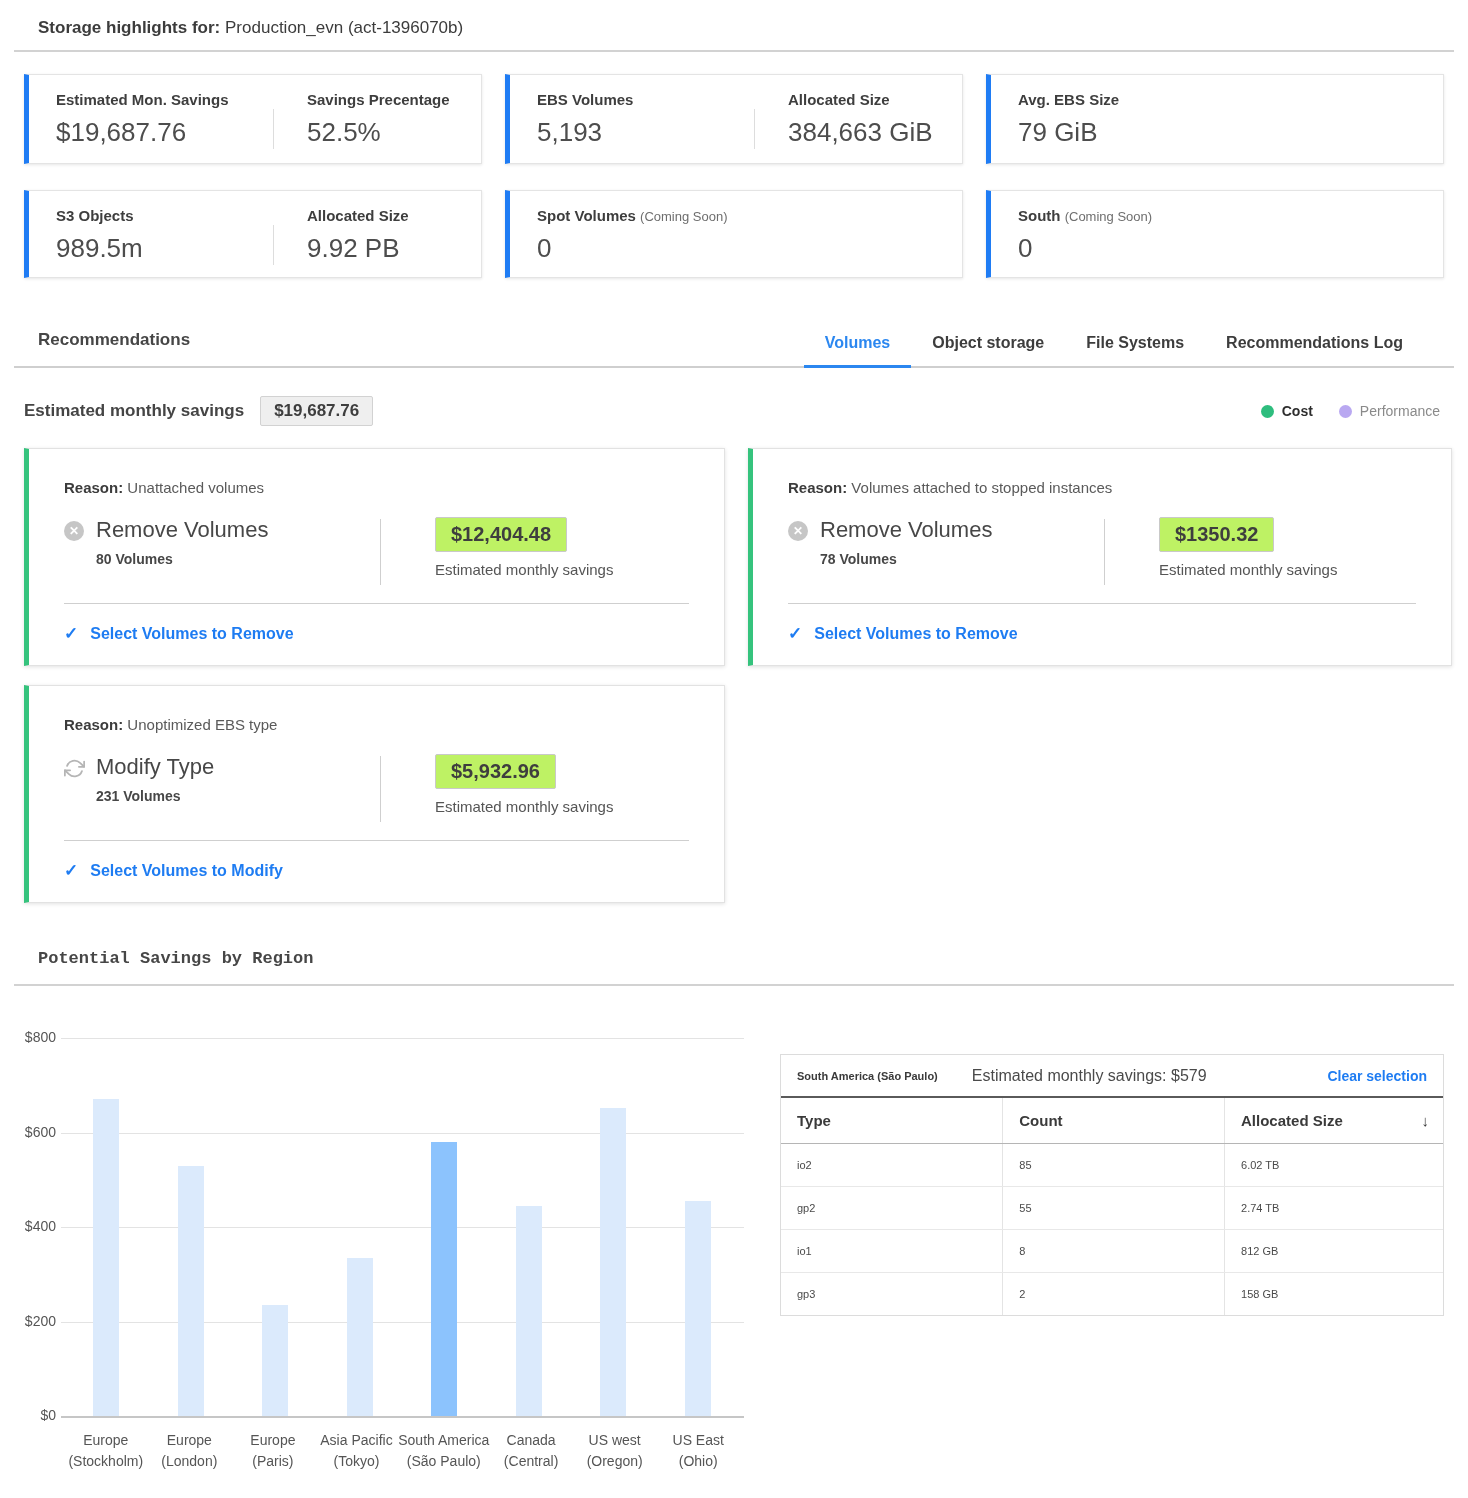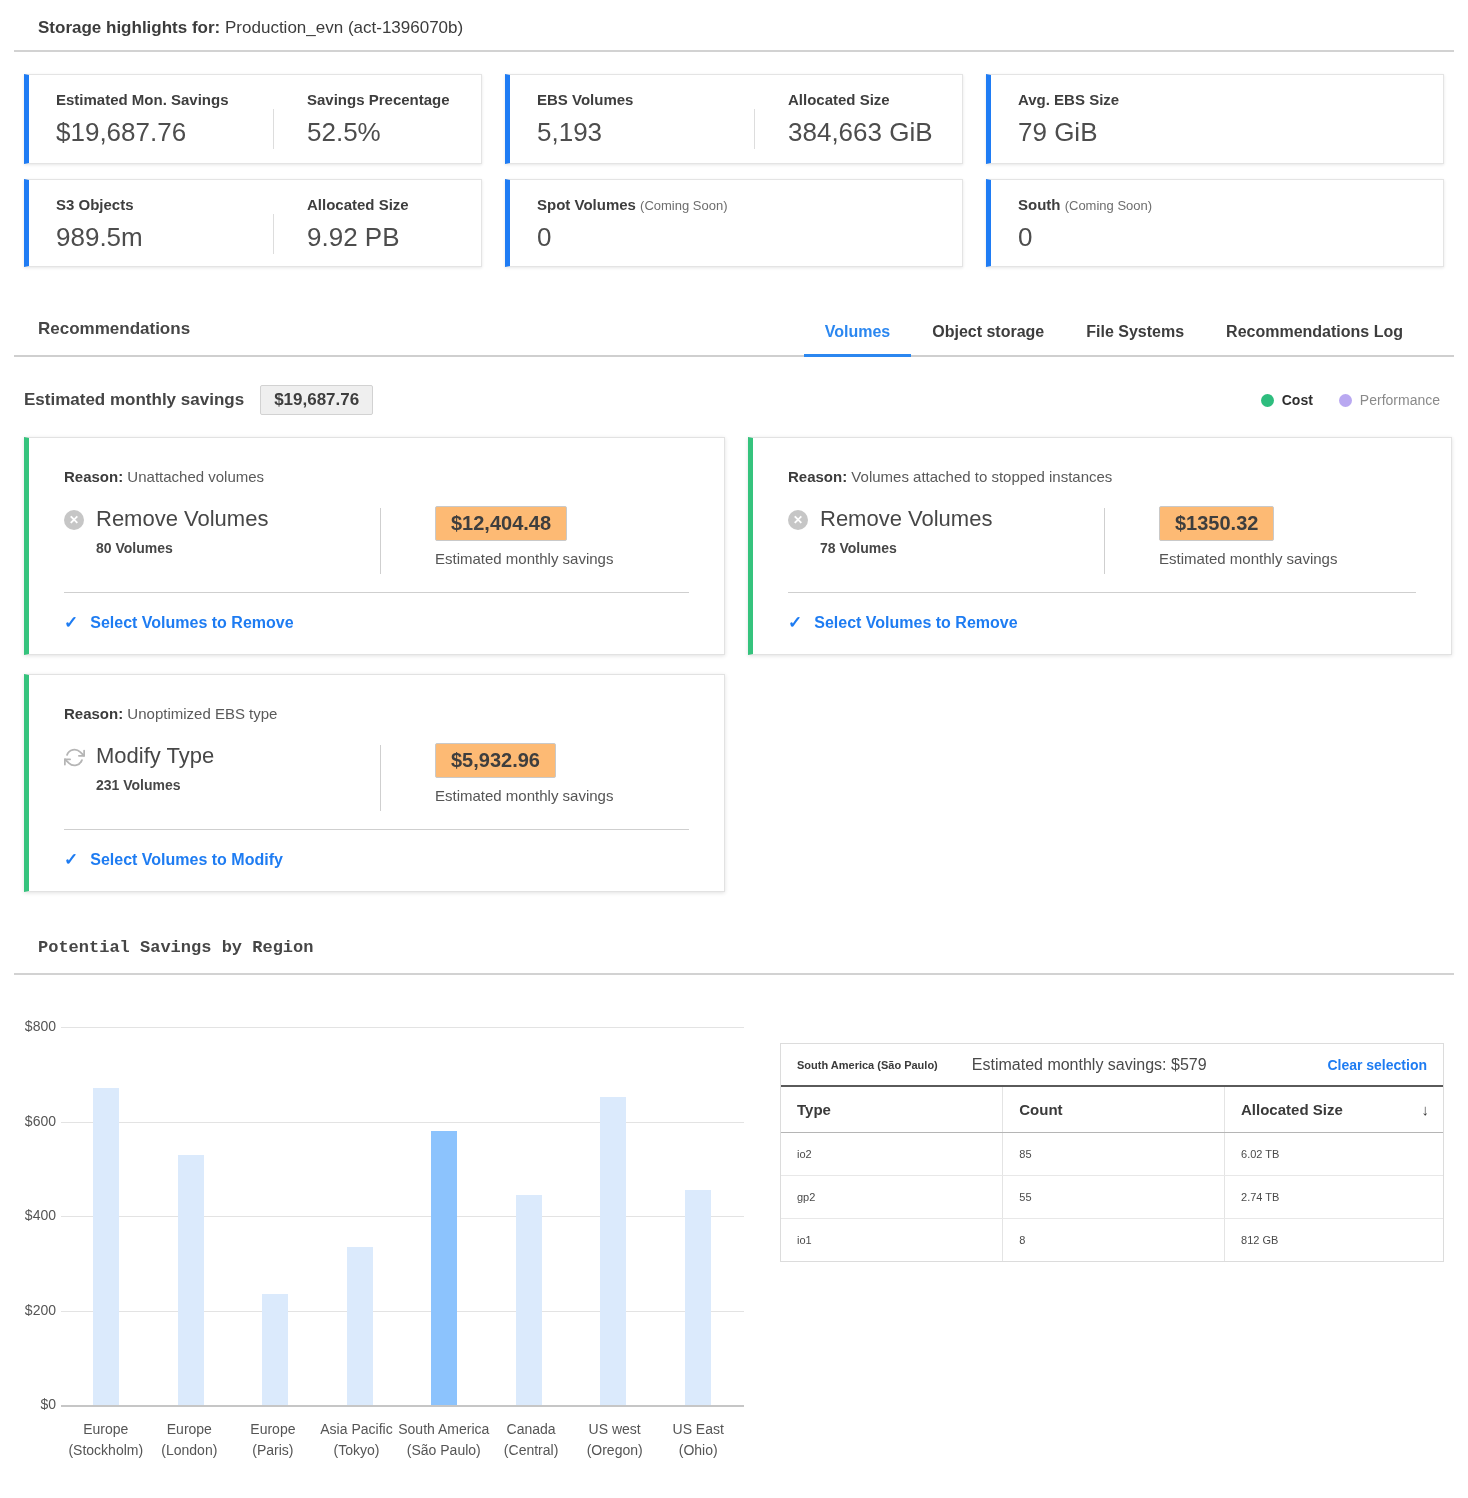--- a/index.html
+++ b/index.html
@@ -59,21 +59,21 @@
   .action-row { display:flex; margin-top:21px; }
   .action-left { width:316px; flex:none; display:flex; }
   .action-icon { width:20px; height:20px; flex:none; margin:4px 12px 0 0; }
   .remove-circle { border-radius:50%; background:#c6c6c6; color:#fff; font-size:12px;
     font-weight:700; text-align:center; line-height:20px; }
   .action-text {}
   .action-title { font-size:22px; color:#474747; }
   .action-count { font-size:14px; font-weight:600; color:#474747; margin-top:8px; }
   .action-vdiv { width:1px; background:#cfcfcf; height:66px; margin-top:2px; }
   .action-right { margin-left:54px; }
-  .amount-badge { display:inline-block; background:#fdba74; border:1px solid #c9c9c9;
+  .amount-badge { display:inline-block; background:#bef264; border:1px solid #c9c9c9;
     border-radius:2px; padding:5px 15px; font-size:20px; font-weight:700; color:#3e3e3e; }
   .amount-caption { font-size:15px; color:#555; margin-top:9px; }
   .card-hr { border:none; border-top:1px solid #cfcfcf; margin-top:18px; }
   .card-link { display:flex; align-items:center; gap:12px; margin-top:19px;
     font-size:16px; font-weight:700; color:#1e7cf2; cursor:pointer; }
   .check-glyph { font-size:17px; font-weight:700; }
 
   
   .region-heading-wrap { margin-top:46px; }
   .region-row { display:flex; margin-top:32px; }
@@ -144,21 +144,21 @@
       </div>
     </div>
     <div class="stat-card">
       <div class="stat-col">
         <div class="stat-label">Avg. EBS Size</div>
         <div class="stat-value">79 GiB</div>
       </div>
     </div>
   </div>
 
-  <div class="stat-row second" style="margin-top:15px;">
+  <div class="stat-row second" style="margin-top:26px;">
     <div class="stat-card">
       <div class="stat-col first">
         <div class="stat-label">S3 Objects</div>
         <div class="stat-value">989.5m</div>
       </div>
       <div class="stat-vdiv" style="margin-bottom:12px;"></div>
       <div class="stat-col after-divider">
         <div class="stat-label">Allocated Size</div>
         <div class="stat-value">9.92 PB</div>
       </div>
@@ -409,19 +409,24 @@
               <tr>
                 <td>gp2</td>
                 <td>55</td>
                 <td>2.74 TB</td>
               </tr>
               <tr>
                 <td>io1</td>
                 <td>8</td>
                 <td>812 GB</td>
               </tr>
+              <tr>
+                <td>gp3</td>
+                <td>2</td>
+                <td>158 GB</td>
+              </tr>
             </tbody>
         </table>
       </div>
     </div>
   </div>
 
 </div>
 
 </body></html>

